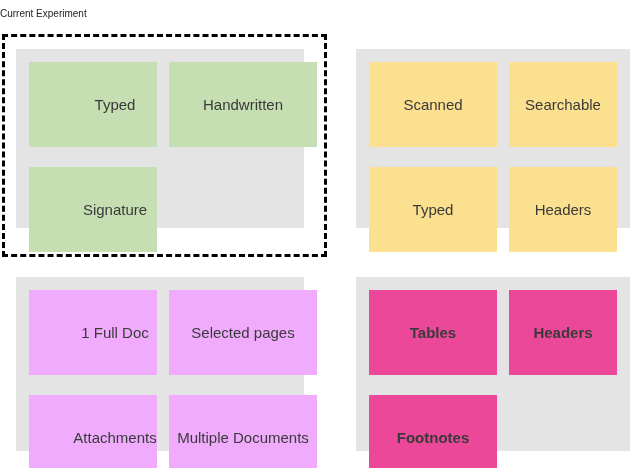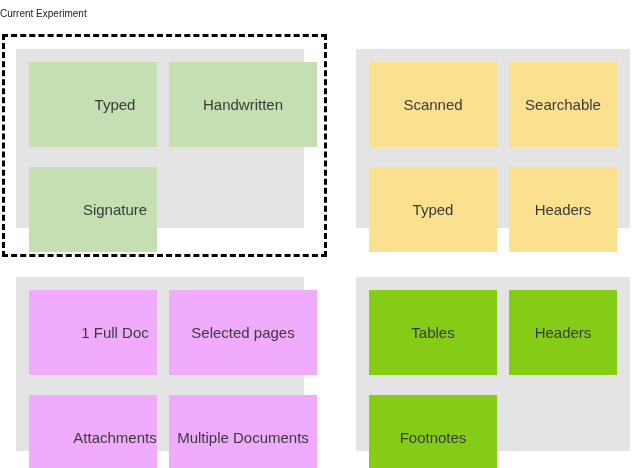--- a/index.html
+++ b/index.html
@@ -86,21 +86,21 @@
 
   .left-col  .tile.c0 { width: 128px; padding-left: 48px; }
   .left-col  .tile.c1 { width: 148px; }
   .right-col .tile.c0 { width: 128px; }
   .right-col .tile.c1 { width: 108px; }
 
   
   .tile.green  { background: #c6dfb2; }
   .tile.yellow { background: #fbe08f; }
   .tile.blue   { background: #f0abfc; }
-  .tile.orange { background: #84cc16; }
+  .tile.orange { background: #ec4899; font-weight: bold; }
 </style>
 </head>
 <body>
 
 <div id="experiment-title">Current Experiment</div>
 
 <div id="experiment-outline"></div>
 
 <div class="quadrant left-col" id="quadrant-source">
   <div class="panel-bg"></div>

